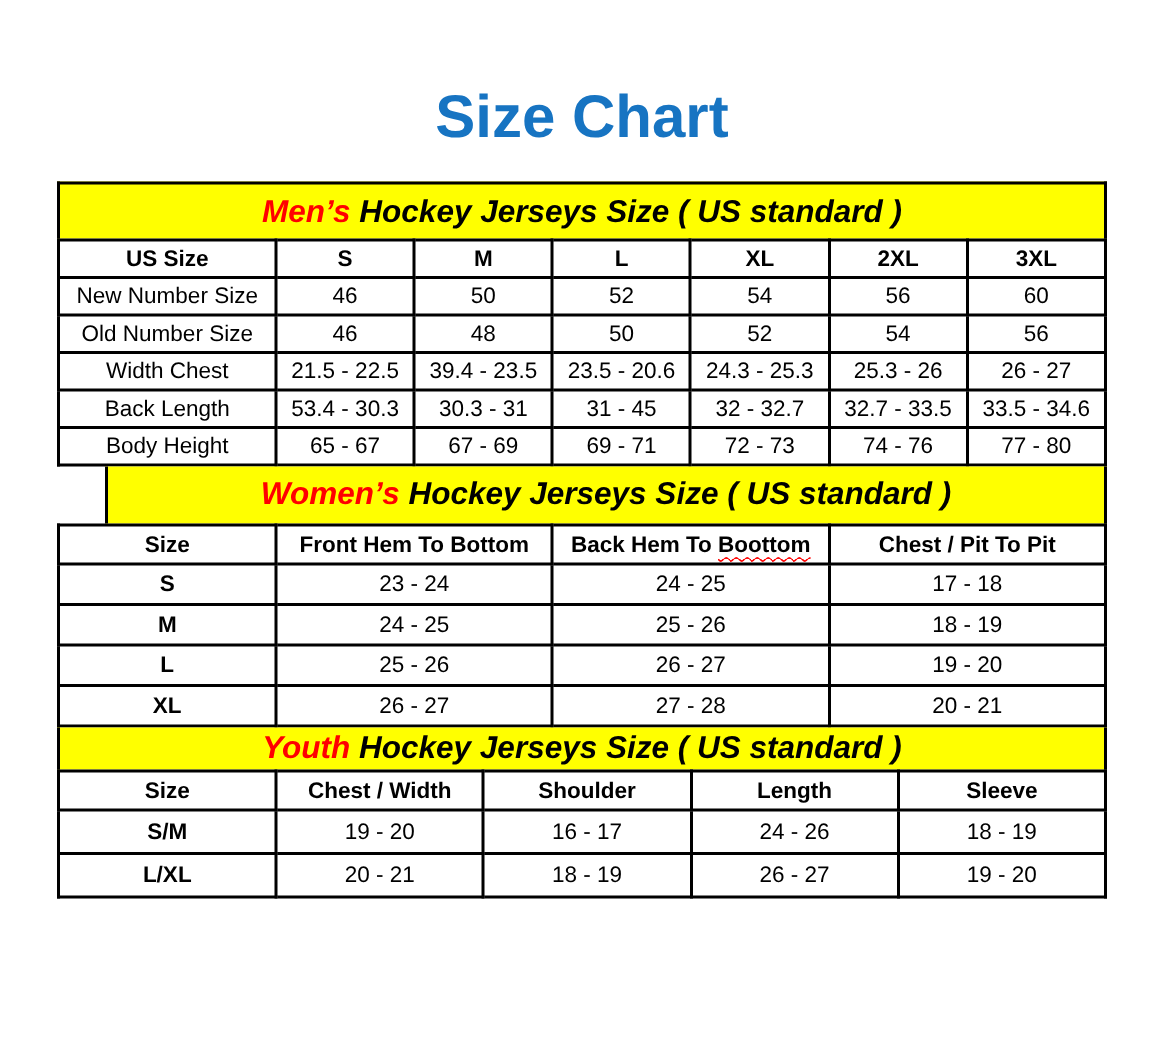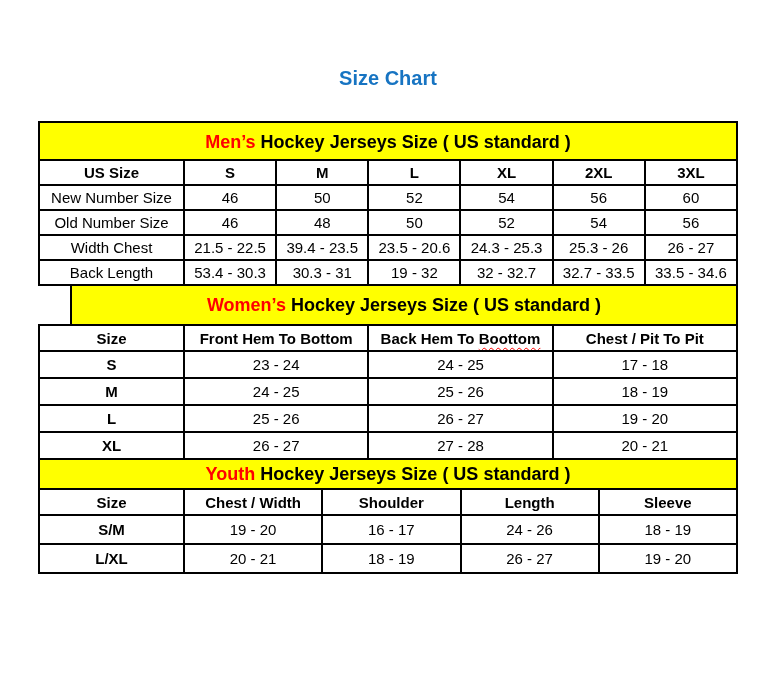--- a/index.html
+++ b/index.html
@@ -14,36 +14,37 @@
     background: #ffffff;
     width: 776px; height: 692px;
     overflow: hidden;
     font-family: "Liberation Sans", "DejaVu Sans", sans-serif;
     color: var(--ink);
   }
   .page-title {
     margin: 56px 0 0 0;
     text-align: center;
     color: var(--title-blue);
-    font-size: 20px;
+    font-size: 40px;
     line-height: 45px;
     font-weight: bold;
     letter-spacing: 0px;
   }
   .chart {
     width: 700px;
     margin: 20px auto 0 auto;
   }
   .band {
     background: var(--band-yellow);
     border-left: 2px solid var(--ink);
     border-right: 2px solid var(--ink);
     text-align: center;
     font-weight: bold;
-    font-size: 18px;
+    font-size: 21px;
+    font-style: italic;
   }
   .band-first { border-top: 2px solid var(--ink); }
   .band-men   { height: 38px; line-height: 38px; }
   .band-women { height: 38px; line-height: 38px; margin-left: 32px; }
   .band-youth { height: 28px; line-height: 28px; }
   .band .hl { color: var(--accent-red); }
   table.tbl {
     border-collapse: collapse;
     table-layout: fixed;
     width: 100%;
@@ -131,24 +132,33 @@
           <td>39.4 - 23.5</td>
           <td>23.5 - 20.6</td>
           <td>24.3 - 25.3</td>
           <td>25.3 - 26</td>
           <td>26 - 27</td>
         </tr>
         <tr>
           <td class="row-label">Back Length</td>
           <td>53.4 - 30.3</td>
           <td>30.3 - 31</td>
-          <td>19 - 32</td>
+          <td>31 - 45</td>
           <td>32 - 32.7</td>
           <td>32.7 - 33.5</td>
           <td>33.5 - 34.6</td>
+        </tr>
+        <tr>
+          <td class="row-label">Body Height</td>
+          <td>65 - 67</td>
+          <td>67 - 69</td>
+          <td>69 - 71</td>
+          <td>72 - 73</td>
+          <td>74 - 76</td>
+          <td>77 - 80</td>
         </tr>
       </tbody>
     </table>
 
   <div class="band band-women">
     <span class="hl">Women’s</span><span> Hockey Jerseys Size ( US standard )</span>
   </div>
   <table class="tbl women">
       <colgroup>
         <col class="label-col">

